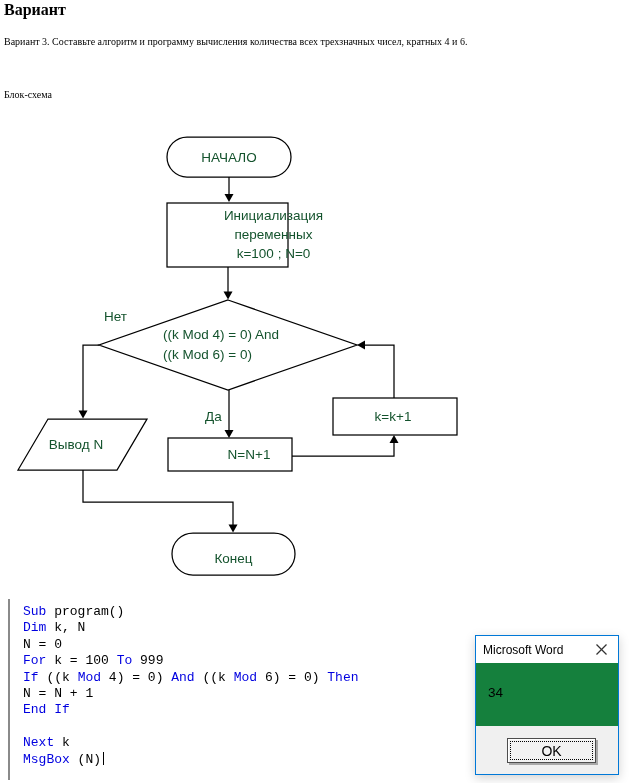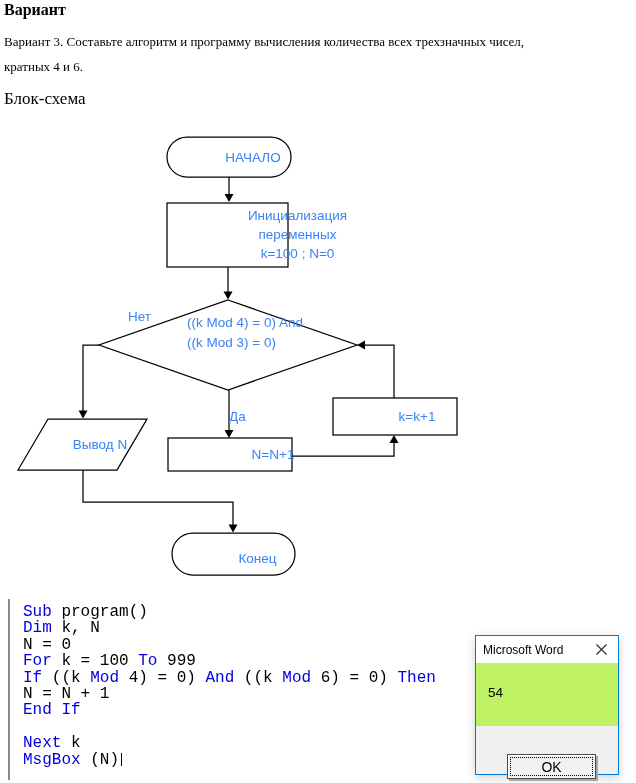--- a/index.html
+++ b/index.html
@@ -4,60 +4,60 @@
 <style>
   html,body { margin:0; padding:0; }
   body {
     width:636px; height:783px; position:relative; overflow:hidden;
     background:#ffffff; font-family:"Liberation Sans", sans-serif; color:#000;
   }
   
   .doc-heading { position:absolute; left:4px; top:1px;
     font-family:"Liberation Serif", serif; font-weight:bold; font-size:16px; }
   .doc-para { position:absolute; left:4px; top:29px; width:540px;
-    font-family:"Liberation Serif", serif; font-size:13px; line-height:25px; }
+    font-family:"Liberation Serif", serif; font-size:10px; line-height:25px; }
   .doc-caption { position:absolute; left:4px; top:89px;
-    font-family:"Liberation Serif", serif; font-size:17px; }
+    font-family:"Liberation Serif", serif; font-size:10px; }
 
   
   .fc-svg { position:absolute; left:0; top:115px; }
-  .fc-label { position:absolute; font-size:13.5px; line-height:normal; color:#3b82f6;padding-left:24px; }
+  .fc-label { position:absolute; font-size:13.5px; line-height:normal; color:#14532d; }
   .fc-center { display:flex; align-items:center; justify-content:center; text-align:center; }
   .fc-init { text-align:center; line-height:19px; }
   .fc-cond { line-height:20px; }
   .shape { fill:#fff; stroke:#000; stroke-width:1.25; }
   .conn  { fill:none; stroke:#000; stroke-width:1.25; }
   .ahead { fill:#000; stroke:none; }
 
   
   .code-block {
     position:absolute; left:8px; top:599px; width:440px;
     border-left:2px solid #8a8a8a; padding:5px 0 12px 13px;
-    font-family:"Liberation Mono", monospace; font-size:16px; line-height:16.4px;
+    font-family:"Liberation Mono", monospace; font-size:13px; line-height:16.4px;
     white-space:pre; cursor:text;
   }
   .code-line { height:16.4px; }
   .caret { display:inline-block; width:1px; height:13px; background:#000;
     margin-left:2px; vertical-align:-2px; }
 
   
   .msgbox {
     position:absolute; left:475px; top:635px; width:144px; height:140px;
-    background:#bef264; border:1.5px solid #0078d7; box-sizing:border-box;
+    background:#15803d; border:1.5px solid #0078d7; box-sizing:border-box;
     box-shadow:0 3px 10px rgba(0,0,0,0.18);
   }
   .msgbox-titlebar { position:absolute; top:0; left:0; right:0; height:27px;
     display:flex; align-items:center; background:#fff; }
   .msgbox-title { flex:1; padding-left:7px; font-size:12px; }
   .msgbox-close { width:34px; height:27px; border:none; background:transparent;
     display:flex; align-items:center; justify-content:center; padding:0; cursor:default; }
   .msgbox-message { position:absolute; left:12px; top:49px; font-size:13.5px; }
   .msgbox-footer { position:absolute; left:0; right:0; bottom:0; height:48px; background:#f0f0f0; }
   .ok-button {
-    position:absolute; left:31px; top:28px; width:89px; height:25px;
+    position:absolute; left:31px; top:12px; width:89px; height:25px;
     background:#f2f2f2; border:1px solid #4d4d4d;
     box-shadow:2px 2px 0 0 #a9a9a9, inset 1px 1px 0 #ffffff;
     outline:1px dotted #000; outline-offset:-4px;
     font-family:"Liberation Sans", sans-serif; font-size:14px; color:#000;
     display:flex; align-items:center; justify-content:center; padding:0; box-sizing:border-box;
   }
 </style>
 </head>
 <body>
 
@@ -98,23 +98,23 @@
 </svg>
 
 <div class="fc-label fc-center" style="left:167px; top:137px; width:124px; height:40px;">НАЧАЛО</div>
 
 <div class="fc-label fc-init" style="left:167px; top:206px; width:121px;margin-left:46px;">
   <div>Инициализация</div>
   <div>переменных</div>
   <div>k=100 ; N=0</div>
 </div>
 
-<div class="fc-label fc-cond" style="left:163px; top:313px;">
+<div class="fc-label fc-cond" style="left:163px; top:325px;">
   <div>((k Mod 4) = 0) And</div>
-  <div>((k Mod 3) = 0)</div>
+  <div>((k Mod 6) = 0)</div>
 </div>
 
 <div class="fc-label" style="left:104px; top:309px;">Нет</div>
 <div class="fc-label" style="left:205px; top:409px;">Да</div>
 
 <div class="fc-label fc-center" style="left:18px; top:419px; width:116px; height:51px;">Вывод N</div>
 <div class="fc-label fc-center" style="left:168px; top:438px; width:124px; height:33px;margin-left:19px;">N=N+1</div>
 <div class="fc-label fc-center" style="left:333px; top:398px; width:120px; height:37px;">k=k+1</div>
 <div class="fc-label fc-center" style="left:172px; top:533px; width:123px; height:50px;">Конец</div>
 
@@ -123,17 +123,17 @@
 <div class="msgbox" style="border-color: rgb(0, 120, 215);">
   <div class="msgbox-titlebar">
     <span class="msgbox-title">Microsoft Word</span>
     <button class="msgbox-close">
       <svg width="11" height="11" viewBox="0 0 11 11">
         <line x1="0.5" y1="0.5" x2="10.5" y2="10.5" stroke="#333" stroke-width="1.2"></line>
         <line x1="10.5" y1="0.5" x2="0.5" y2="10.5" stroke="#333" stroke-width="1.2"></line>
       </svg>
     </button>
   </div>
-  <div class="msgbox-message">54</div>
+  <div class="msgbox-message">34</div>
   <div class="msgbox-footer">
     <button class="ok-button">OK</button>
   </div>
 </div>
 
 </body></html>

